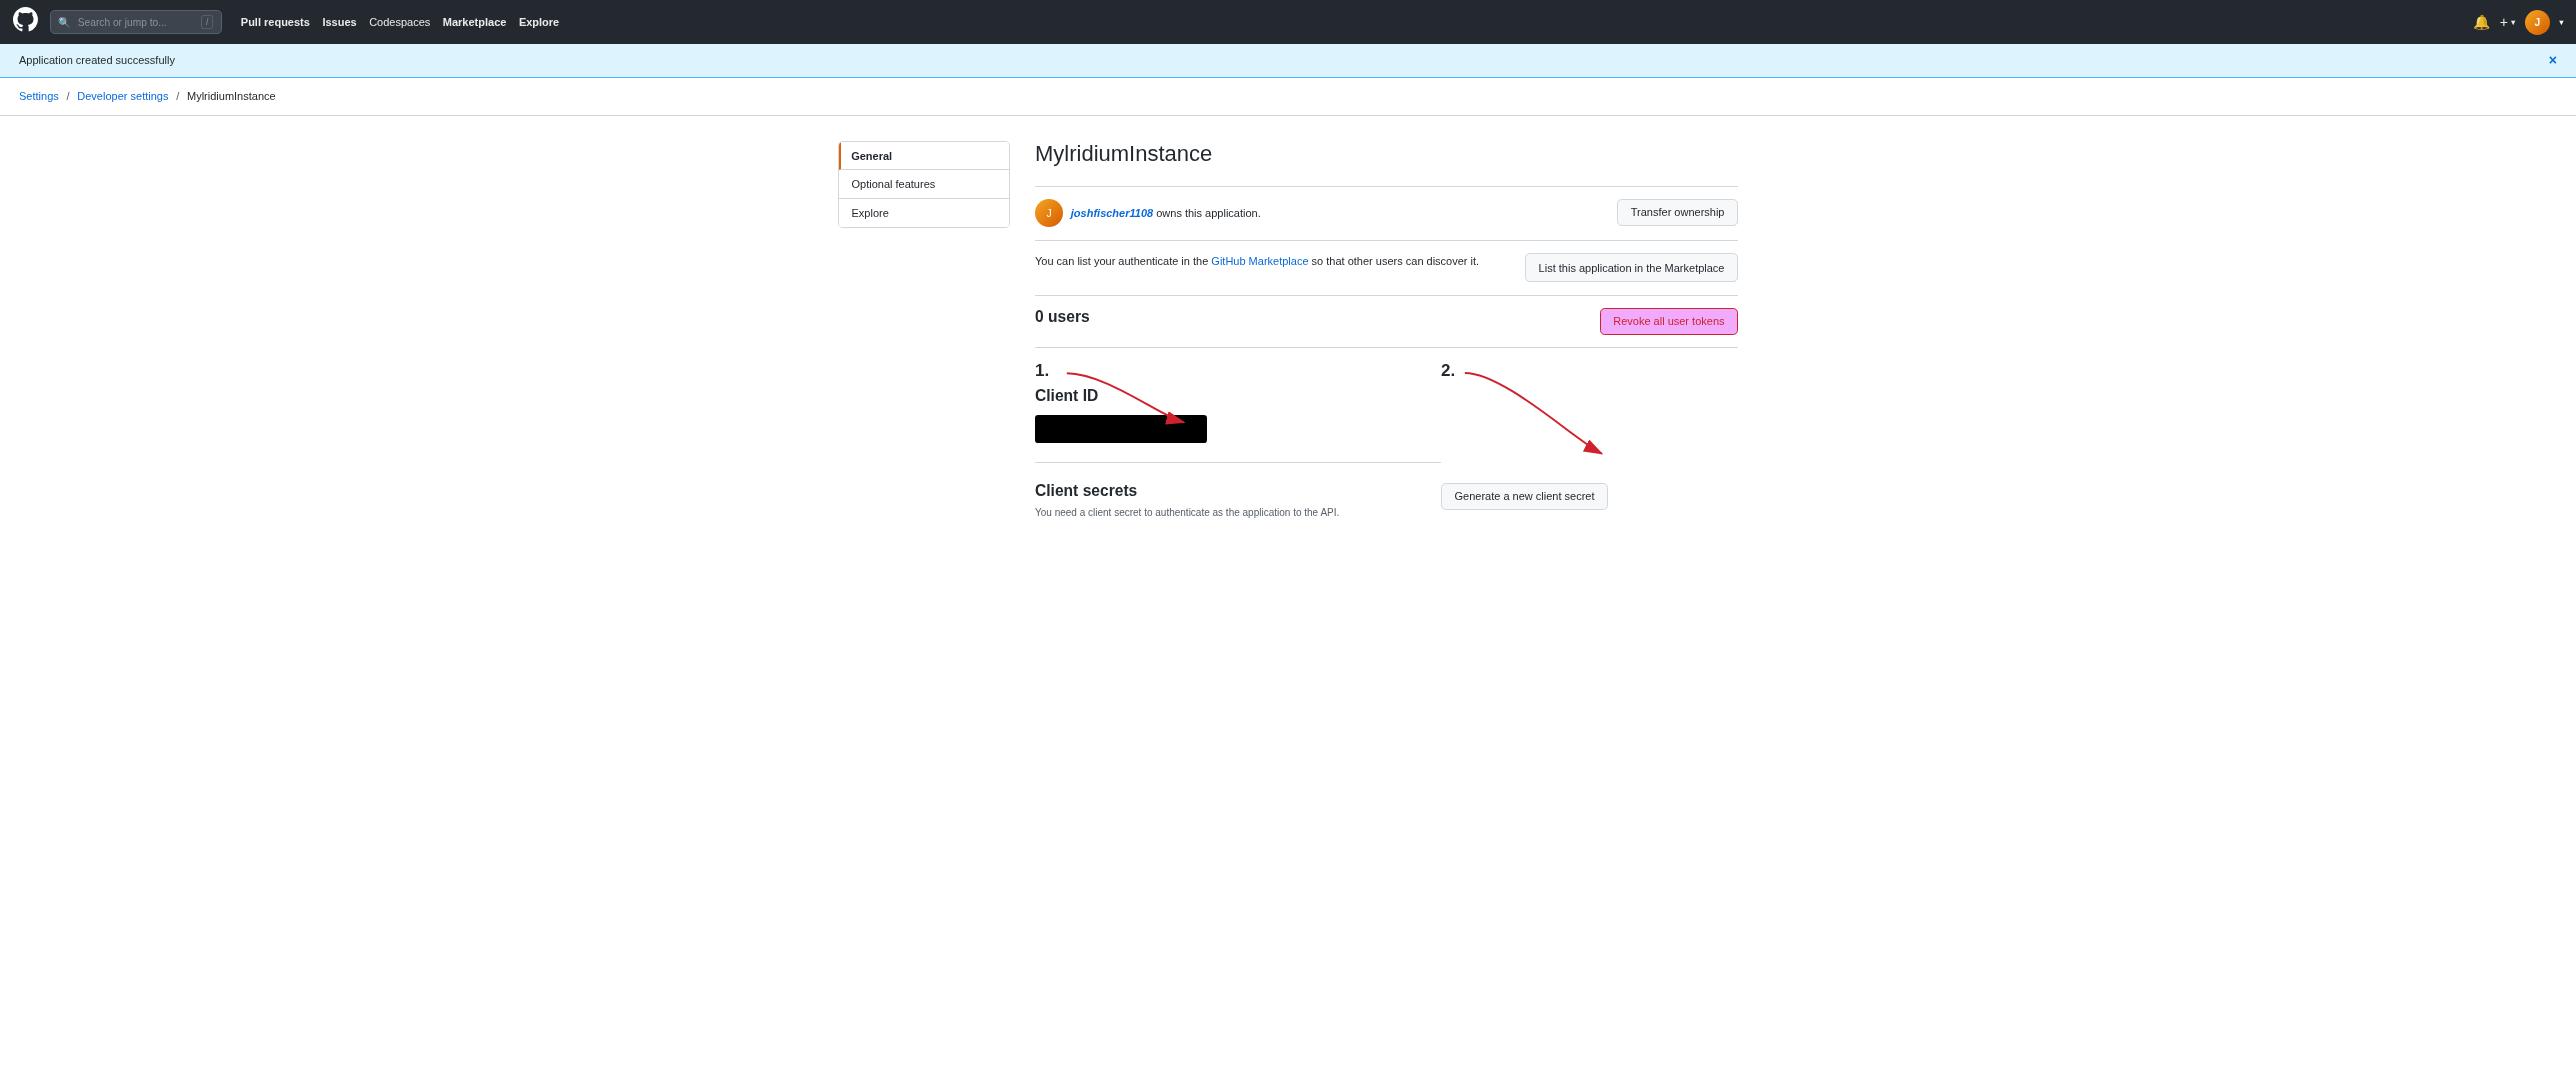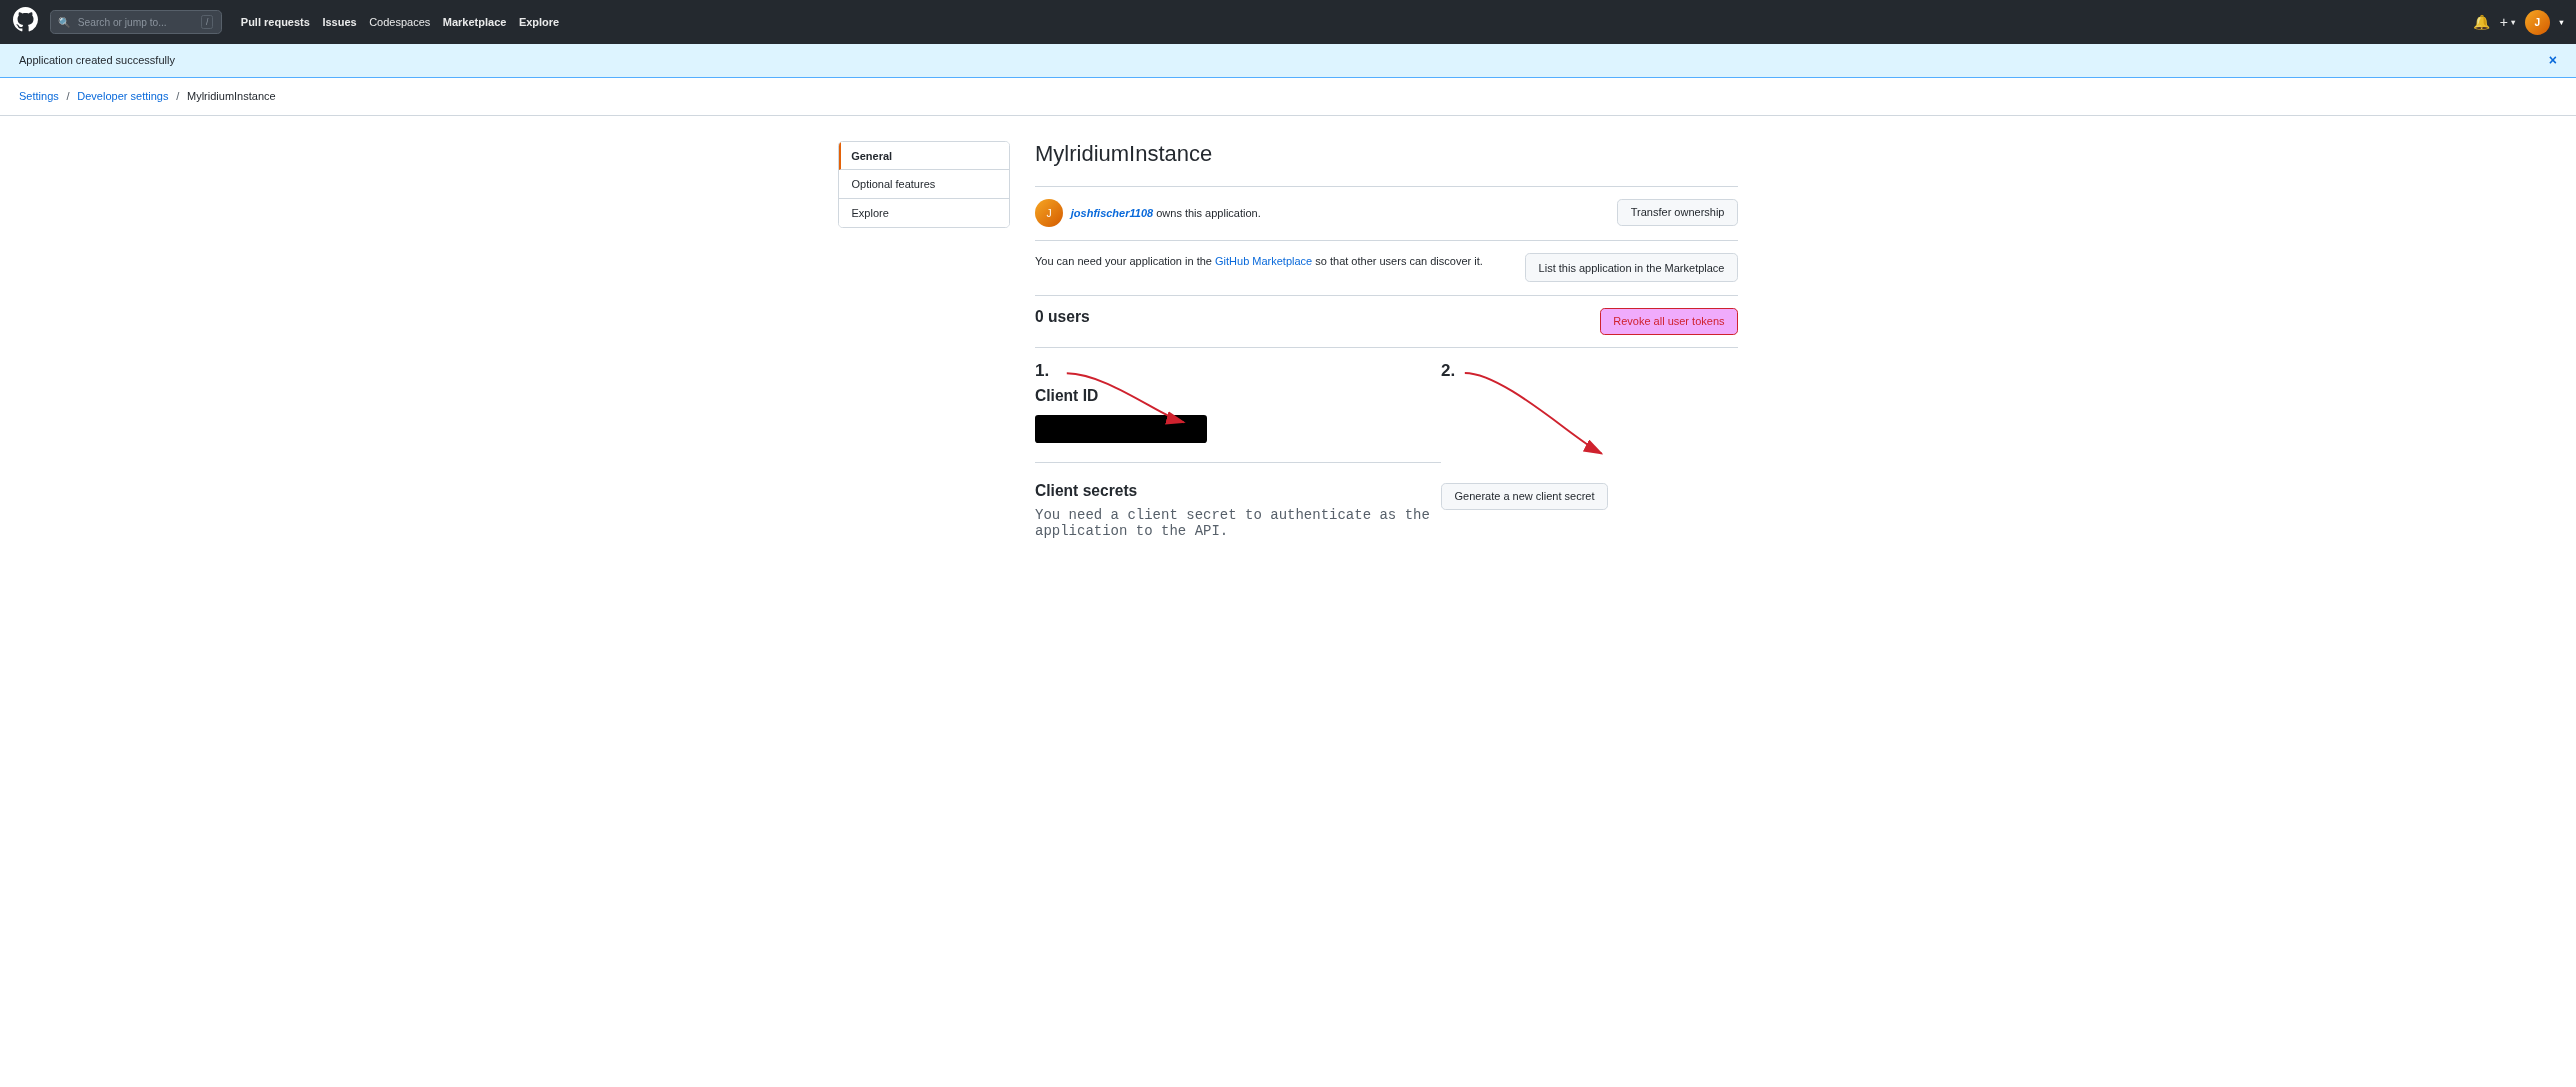--- a/index.html
+++ b/index.html
@@ -262,24 +262,23 @@
       display: flex;
       align-items: flex-start;
       justify-content: space-between;
       margin-bottom: 7.8px;
     }
     .client-secrets-title {
       font-size: 15.6px;
       font-weight: 600;
     }
     .client-secrets-desc {
-      font-size: 14px;
+      font-size: 10px;
       color: #57606a;
       margin-top: 3.1px;
-      font-family: Liberation Mono, monospace;
     }
 
     
     .annotations-wrapper {
       position: relative;
       padding: 12.5px 0;
     }
   </style>
 </head>
 <body>
@@ -351,21 +350,21 @@
         </div>
       </div>
       <div class="section-actions">
         <button class="btn btn-default">Transfer ownership</button>
       </div>
     </div>
 
     <div class="section-row">
       <div class="section-text">
         <p>
-          <span>You can need your application in the </span><a href="#" class="link">GitHub Marketplace</a><span> so that other users can discover it.</span>
+          <span>You can list your authenticate in the </span><a href="#" class="link">GitHub Marketplace</a><span> so that other users can discover it.</span>
         </p>
       </div>
       <div class="section-actions">
         <button class="btn btn-default btn-marketplace">List this application in the Marketplace</button>
       </div>
     </div>
 
     <div class="section-row">
       <div class="section-text">
         <span class="users-count">0 users</span>

